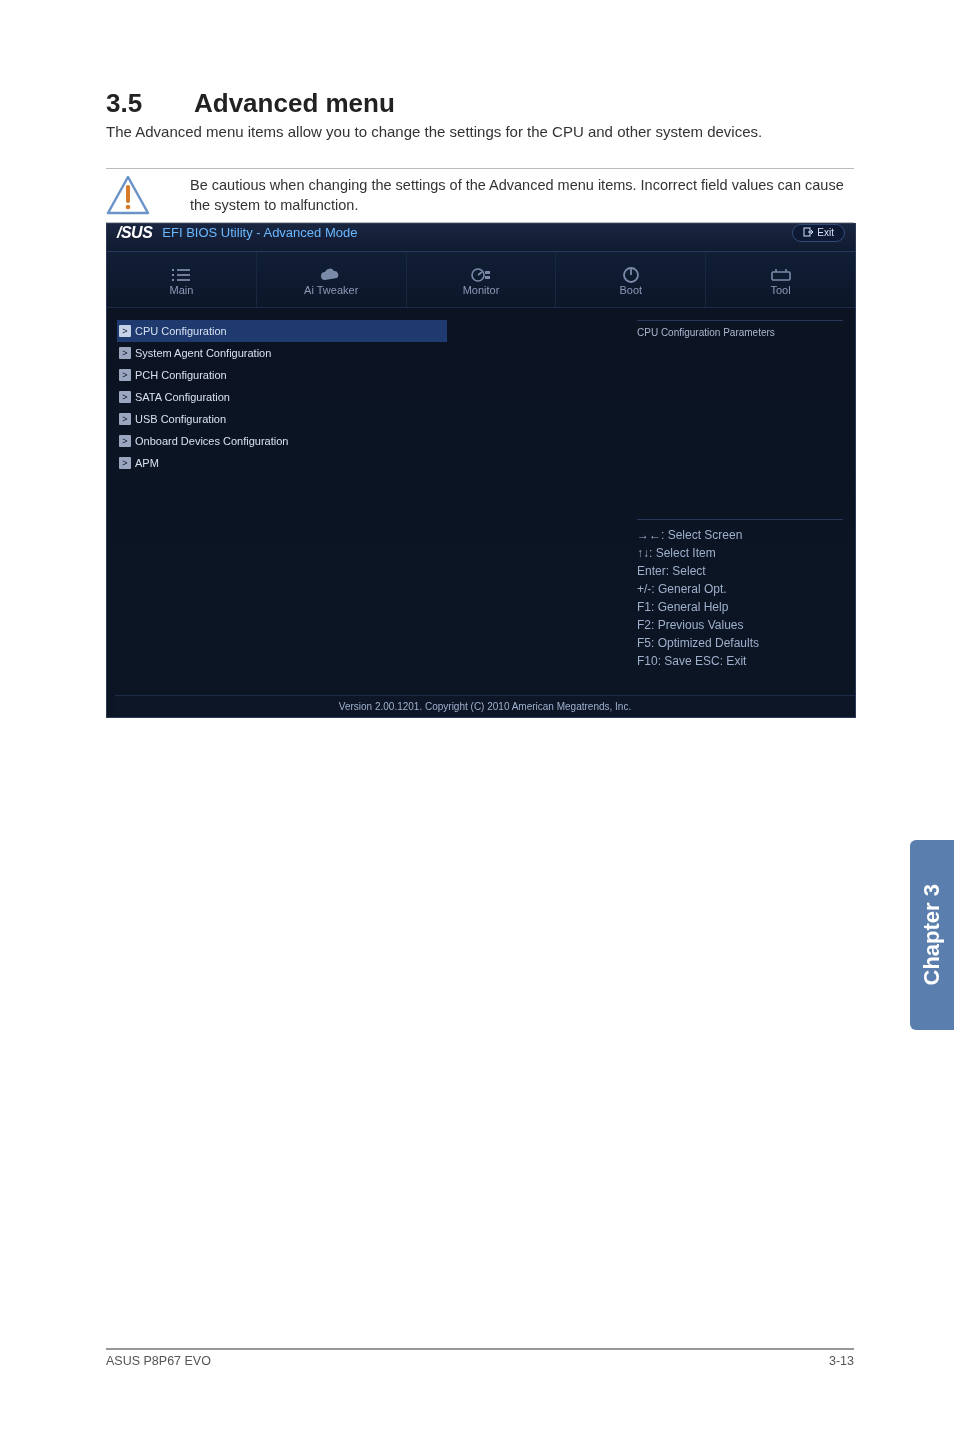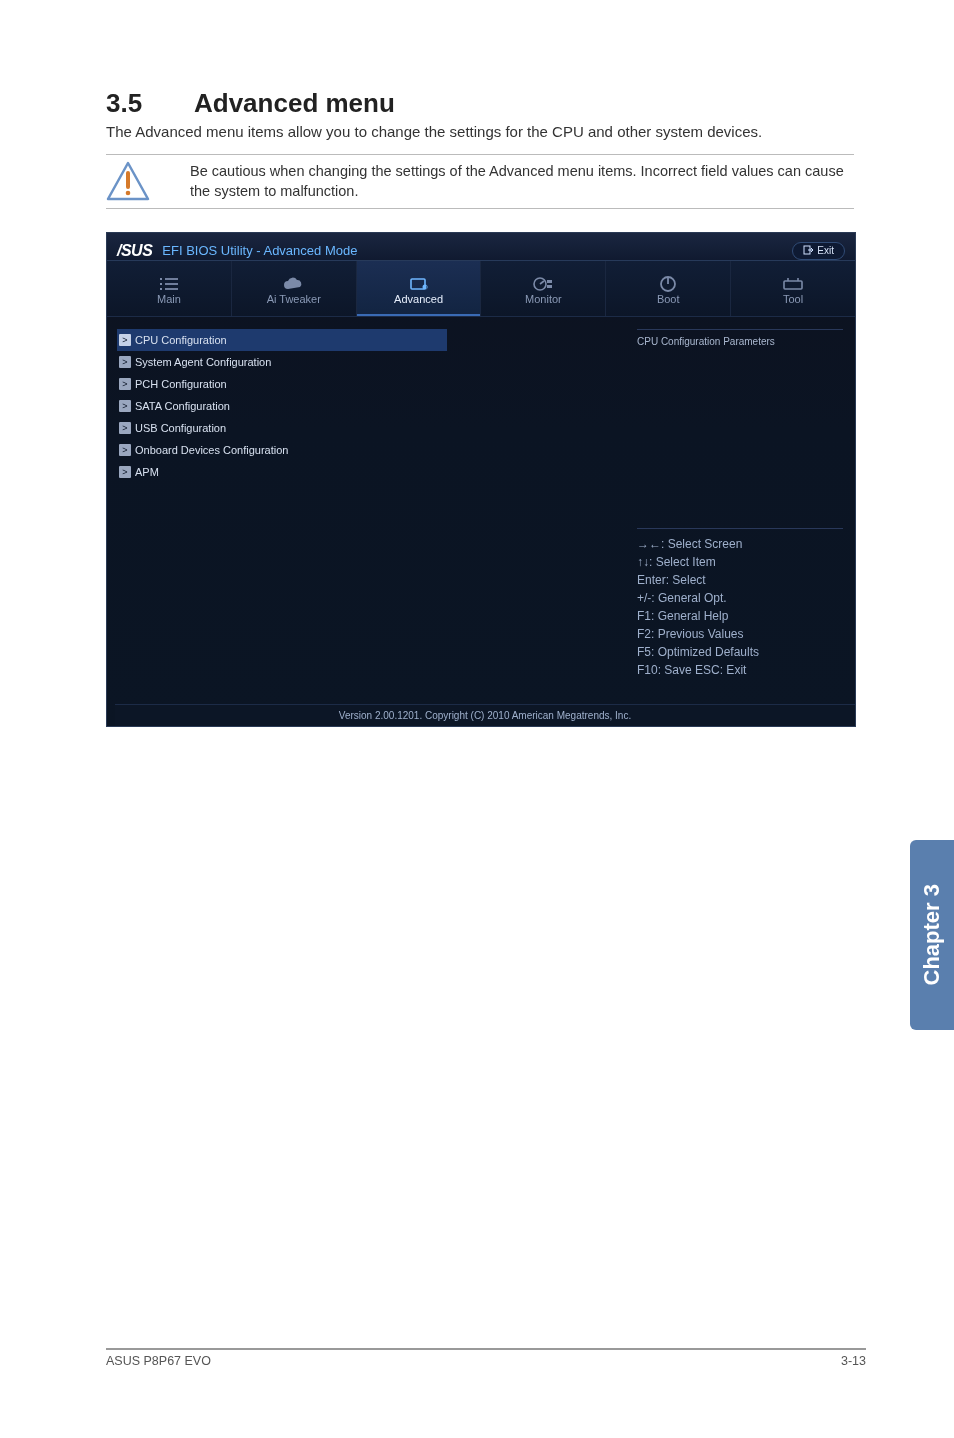--- a/index.html
+++ b/index.html
@@ -19,29 +19,29 @@
     font-weight: bold;
     color: #222;
     margin-bottom: 2px;
     font-family: "Segoe UI", Arial, sans-serif;
   }
   .section-heading .num { display:inline-block; width: 88px; }
   .intro-text {
     font-size: 15px;
     line-height: 1.4;
     color: #333;
-    margin-bottom: 12px;
+    margin-bottom: 26px;
   }
   .note-block {
     border-top: 1px solid #bbb;
     border-bottom: 1px solid #bbb;
     display: flex;
     align-items: center;
     padding: 6px 0 6px 0;
-    margin-bottom: 23px;
+    margin-bottom: 0;
   }
   .note-icon {
     width: 44px; height: 40px;
     margin-right: 40px;
     flex-shrink: 0;
   }
   .note-text {
     font-size: 14.5px;
     line-height: 1.4;
     color: #333;
@@ -54,33 +54,32 @@
     background: linear-gradient(#0d1220, #0b1423 40%, #0b1524);
     border: 1px solid #2a3a55;
     color: #cfd8e8;
     font-size: 11px;
     position: relative;
     overflow: hidden;
   }
   .bios-top {
     height: 28px;
     background: linear-gradient(#1a2640, #101a30);
-    display: flex; align-items: flex-end; justify-content: space-between;
+    display: flex; align-items: flex-start; justify-content: space-between;
     padding: 0 10px;
     border-bottom: 1px solid #273a5a;
   }
   .bios-title-wrap { display:flex; align-items:center; gap:10px; }
   .asus-logo { font-family: Arial; font-weight: bold; font-style: italic; letter-spacing: -0.5px; font-size: 16px; color:#fff; }
   .bios-title { color:#6ab7ff; font-size:13px; }
   .exit-btn {
     display:flex; align-items:center; gap:4px;
     background:#0e1a33; border:1px solid #304b75;
     padding:2px 10px; color:#d5e1f5; font-size:10px;
     border-radius:9px;
-    margin-top:48px;
   }
   .tab-row {
     display:flex; height:56px;
     background: linear-gradient(#111e36, #0c1628);
     border-bottom:1px solid #1c2b47;
   }
   .tab {
     flex:1; display:flex; flex-direction:column; align-items:center; justify-content:center;
     color:#8a99b5; font-size:11px;
     border-right:1px solid #1a2740;
@@ -149,21 +148,21 @@
     display:flex; align-items:center; justify-content:center;
   }
   .side-tab span {
     color:#fff; font-size:22px; font-weight:bold;
     writing-mode: vertical-rl; transform: rotate(180deg);
     font-family: "Segoe UI", Arial, sans-serif;
   }
 
   
   .page-footer {
-    position:absolute; left:106px; right:88px; bottom:70px;
+    position:absolute; left:106px; right:100px; bottom:70px;
     border-top:2px solid #999;
     display:flex; justify-content:space-between;
     padding-top:4px;
     font-size:12.5px; color:#555;
   }
 </style>
 </head>
 <body>
 
 <div class="page-content">
@@ -216,30 +215,20 @@
           </span>
         <span>Main</span>
       </div>
       <div class="tab">
         <span class="tab-icon">
             <svg width="24" height="14" viewBox="0 0 24 14">
               <path d="M6 12a4 4 0 010-8 5 5 0 019-1 4 4 0 013 7z" fill="currentColor"></path>
             </svg>
           </span>
         <span>Ai  Tweaker</span>
-      </div>
-      <div class="tab active">
-        <span class="tab-icon">
-            <svg width="22" height="16" viewBox="0 0 22 16">
-              <rect x="3" y="3" width="14" height="10" rx="1" fill="none" stroke="currentColor" stroke-width="1.6"></rect>
-              <circle cx="17" cy="11" r="2.5" fill="currentColor"></circle>
-              <text x="18.2" y="12.6" font-size="5" fill="#0b1526" text-anchor="middle">i</text>
-            </svg>
-          </span>
-        <span>Advanced</span>
       </div>
       <div class="tab">
         <span class="tab-icon">
             <svg width="22" height="16" viewBox="0 0 22 16">
               <circle cx="8" cy="8" r="6" fill="none" stroke="currentColor" stroke-width="1.6"></circle>
               <line x1="8" y1="8" x2="12" y2="5" stroke="currentColor" stroke-width="1.6"></line>
               <rect x="15" y="4" width="5" height="3" fill="currentColor"></rect>
               <rect x="15" y="9" width="5" height="3" fill="currentColor"></rect>
             </svg>
           </span>

